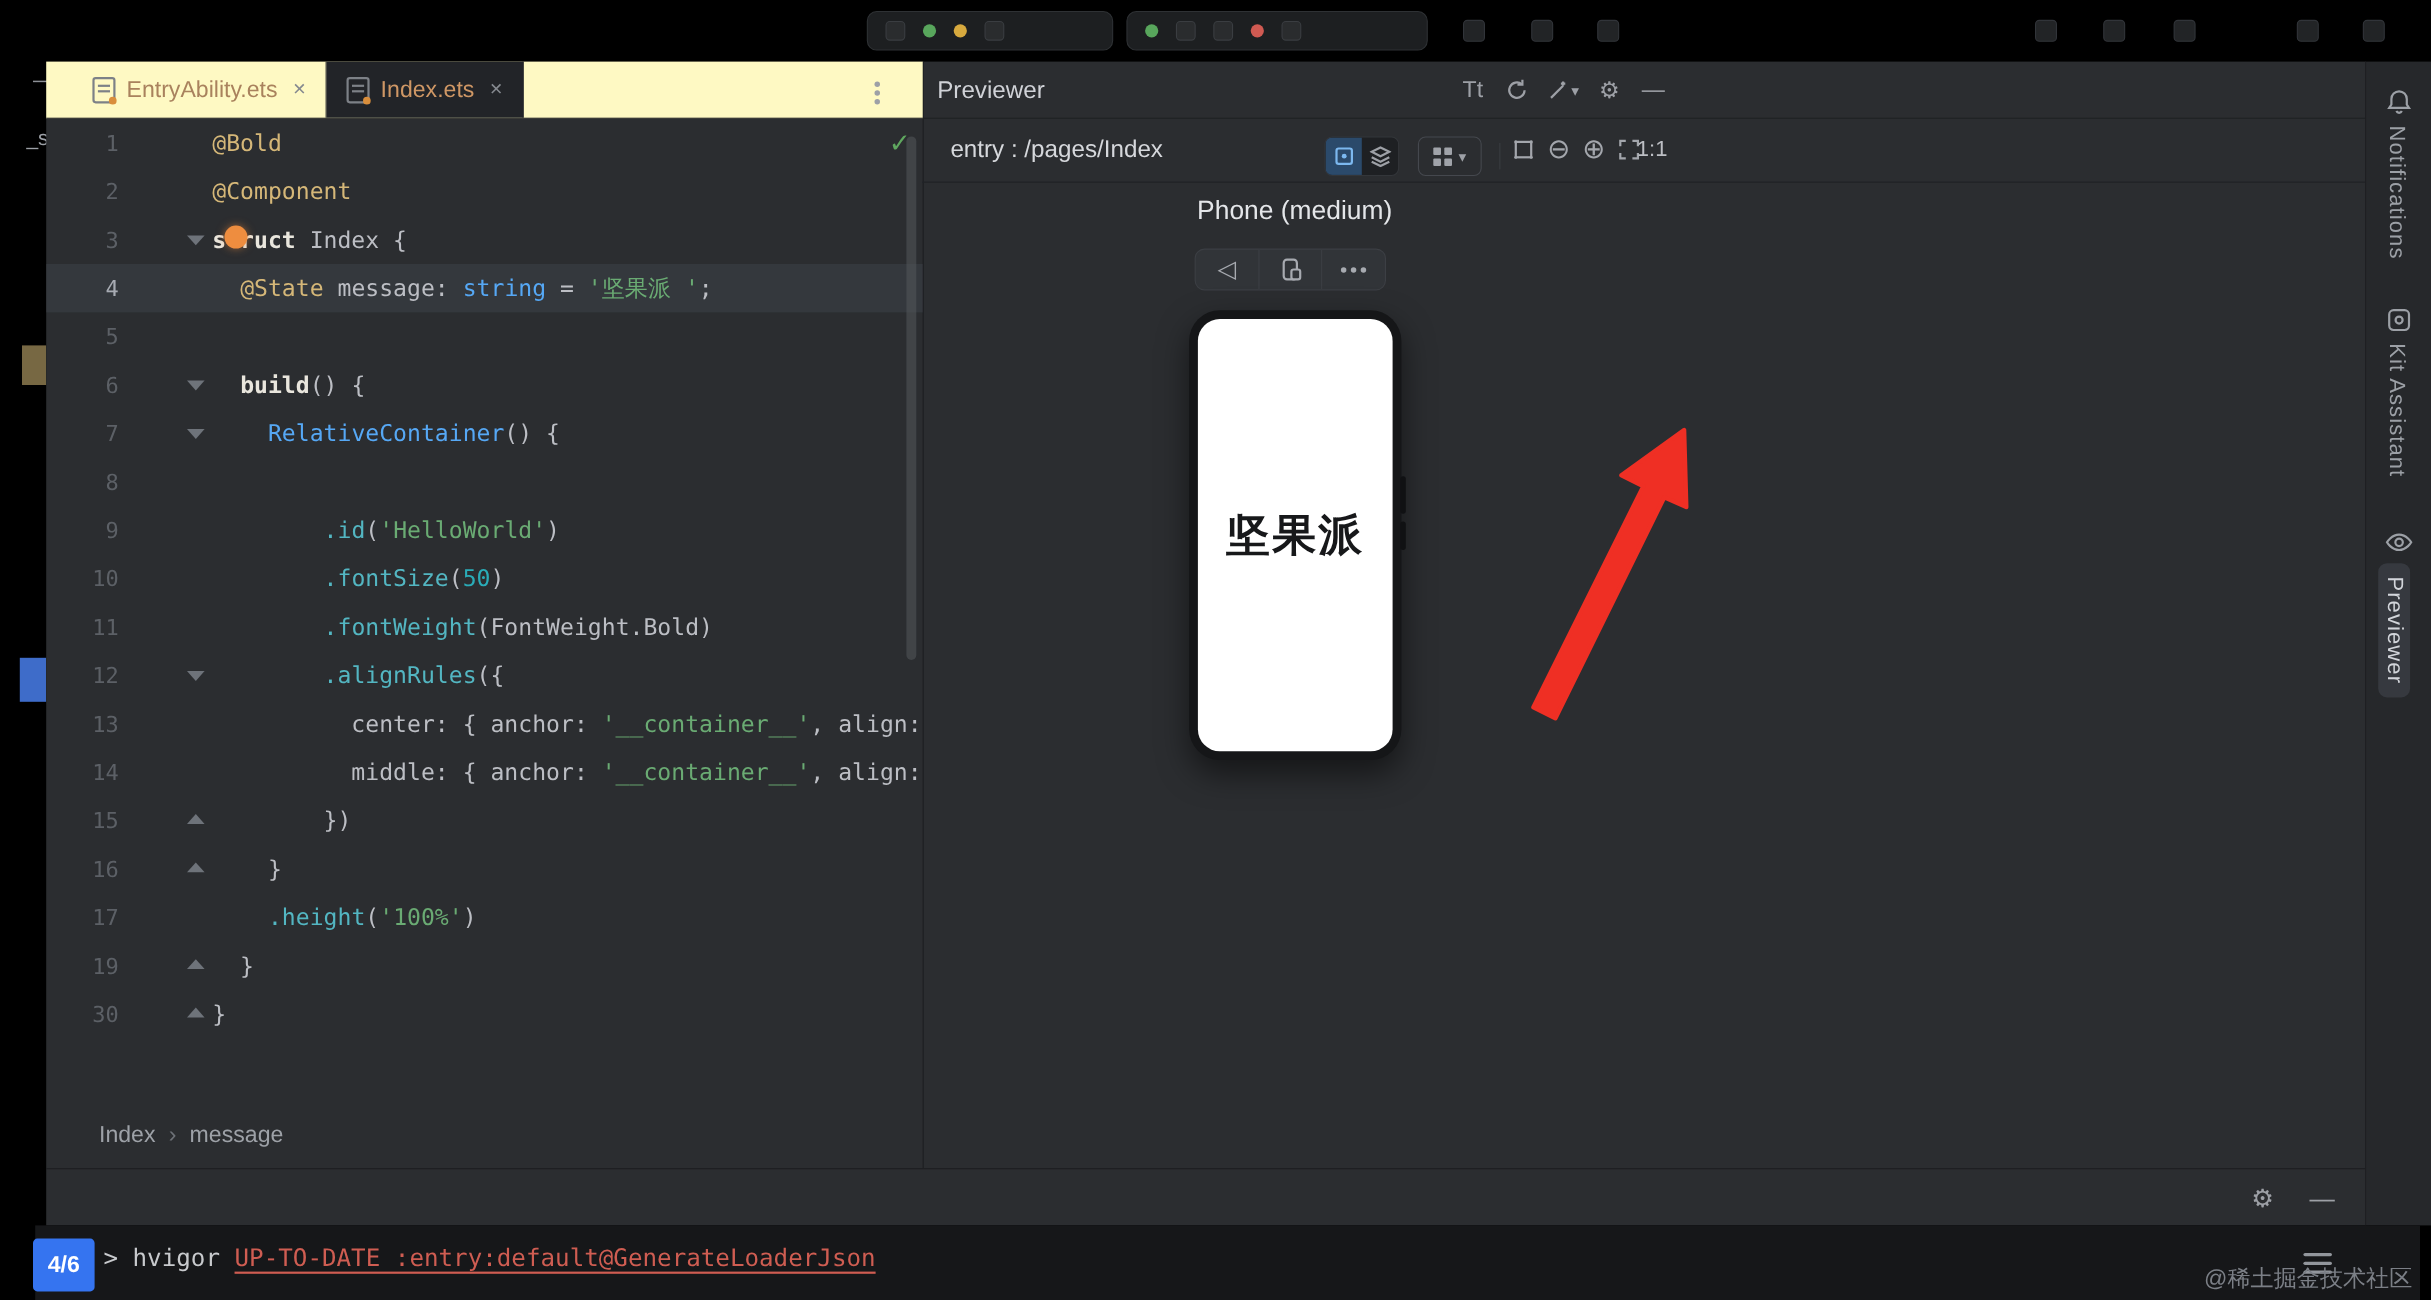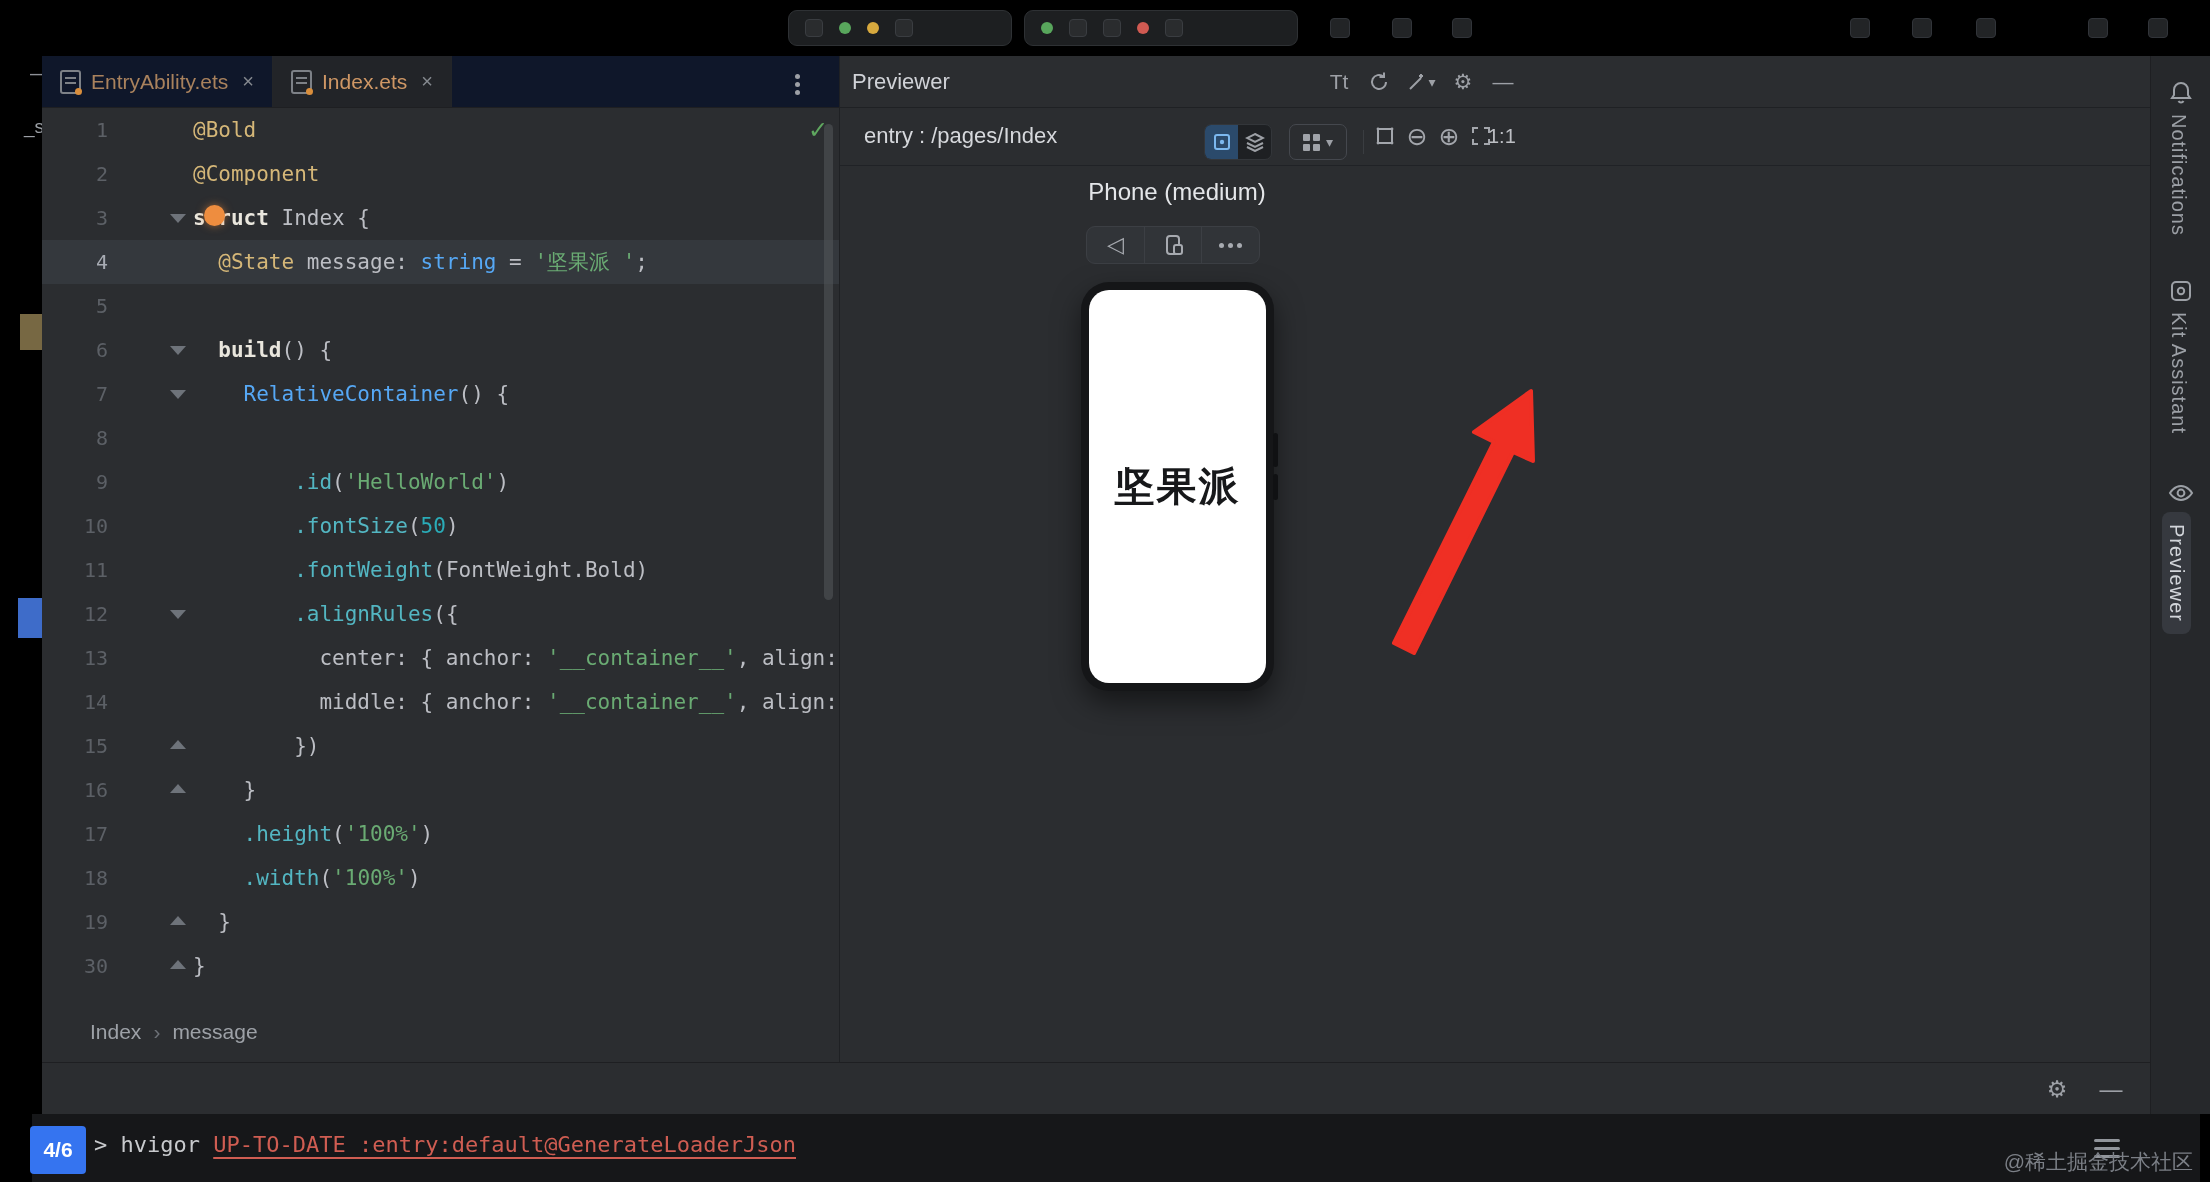--- a/index.html
+++ b/index.html
@@ -8,22 +8,22 @@
   .abs{position:absolute;}
 
   
   .pill{position:absolute;top:10px;height:36px;background:#1d1f21;border:1px solid #2e3134;
         border-radius:9px;display:flex;align-items:center;gap:16px;padding:0 16px;box-sizing:border-box;}
   .mini{width:16px;height:16px;border-radius:4px;background:#2a2c2e;border:1px solid #3a3d41;}
   .dot{width:12px;height:12px;border-radius:50%;}
   .loose{position:absolute;top:18px;width:18px;height:18px;border-radius:4px;background:#222426;border:1px solid #313439;}
 
   
-  .tabbar{position:absolute;left:42px;top:56px;width:797px;height:52px;background:#0f172a;
-          border-bottom:1px solid #1e1f22;display:flex;align-items:stretch;box-sizing:border-box;text-align:center;}
+  .tabbar{position:absolute;left:42px;top:56px;width:797px;height:52px;background:#fef9c3;
+          border-bottom:1px solid #1e1f22;display:flex;align-items:stretch;padding-left:24px;box-sizing:border-box;text-align:center;}
   .tab{display:flex;align-items:center;gap:10px;padding:0 18px;border-right:1px solid #232528;cursor:default;}
   .tab.active{background:#222428;}
   .tab-label{font-size:21px;color:#a9825d;}
   .tab.active .tab-label{color:#cf9765;}
   .tab-close{font-size:20px;color:#85898f;margin-left:4px;}
   .ficon{position:relative;width:17px;height:20px;border:2px solid #7d8187;border-radius:3px;}
   .ficon i{position:absolute;left:3px;right:3px;height:2px;background:#7d8187;}
   .ficon i.l1{top:5px}.ficon i.l2{top:10px}
   .ficon b{position:absolute;right:-3px;bottom:-3px;width:7px;height:7px;border-radius:50%;background:#d98e3c;}
   .kebab{position:absolute;right:38px;top:15px;width:6px;}
@@ -194,21 +194,20 @@
         <div class="code-row"><span class="ln">8</span></div>
         <div class="code-row"><span class="ln">9</span><span class="ct"><span class="c-def">        </span><span class="c-meth">.id</span><span class="c-def">(</span><span class="c-str">'HelloWorld'</span><span class="c-def">)</span></span></div>
         <div class="code-row"><span class="ln">10</span><span class="ct"><span class="c-def">        </span><span class="c-meth">.fontSize</span><span class="c-def">(</span><span class="c-num">50</span><span class="c-def">)</span></span></div>
         <div class="code-row"><span class="ln">11</span><span class="ct"><span class="c-def">        </span><span class="c-meth">.fontWeight</span><span class="c-def">(FontWeight.Bold)</span></span></div>
         <div class="code-row"><span class="ln">12</span><span class="fold fd"></span><span class="ct"><span class="c-def">        </span><span class="c-meth">.alignRules</span><span class="c-def">({</span></span></div>
         <div class="code-row"><span class="ln">13</span><span class="ct"><span class="c-def">          center: { anchor: </span><span class="c-str">'__container__'</span><span class="c-def">, align: VerticalAlig</span></span></div>
         <div class="code-row"><span class="ln">14</span><span class="ct"><span class="c-def">          middle: { anchor: </span><span class="c-str">'__container__'</span><span class="c-def">, align: HorizontalAl</span></span></div>
         <div class="code-row"><span class="ln">15</span><span class="fold fu"></span><span class="ct"><span class="c-def">        })</span></span></div>
         <div class="code-row"><span class="ln">16</span><span class="fold fu"></span><span class="ct"><span class="c-def">    }</span></span></div>
         <div class="code-row"><span class="ln">17</span><span class="ct"><span class="c-def">    </span><span class="c-meth">.height</span><span class="c-def">(</span><span class="c-str">'100%'</span><span class="c-def">)</span></span></div>
-        <div class="code-row"><span class="ln">18</span><span class="ct"><span class="c-def">    </span><span class="c-meth">.width</span><span class="c-def">(</span><span class="c-str">'100%'</span><span class="c-def">)</span></span></div>
         <div class="code-row"><span class="ln">19</span><span class="fold fu"></span><span class="ct"><span class="c-def">  }</span></span></div>
         <div class="code-row"><span class="ln">30</span><span class="fold fu"></span><span class="ct"><span class="c-def">}</span></span></div>
       </div>
     <span class="odot"></span>
     <span class="okcheck">✓</span>
     <span class="scrollbar"></span>
     <div class="crumb">
       <span>Index</span>
       <span class="sep">›</span>
       <span>message</span>

